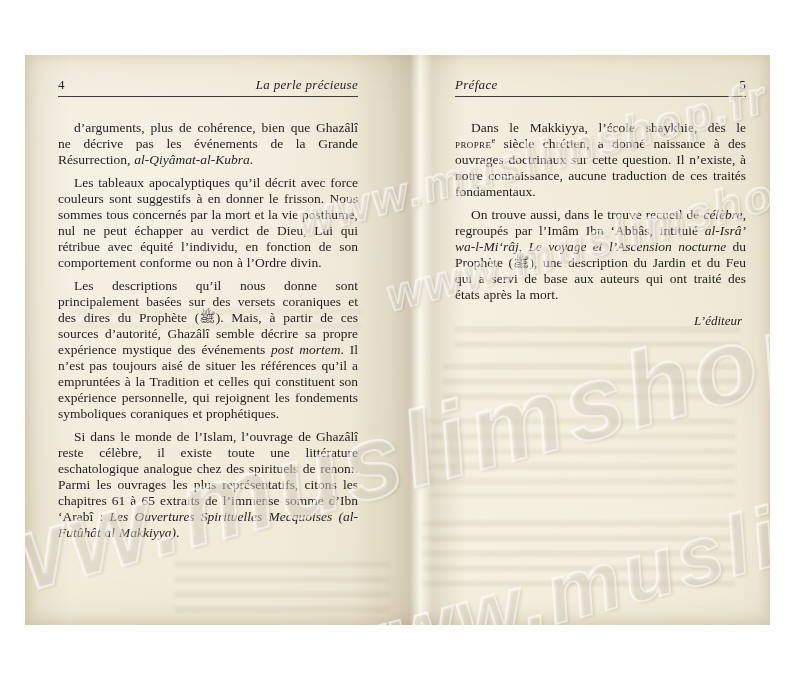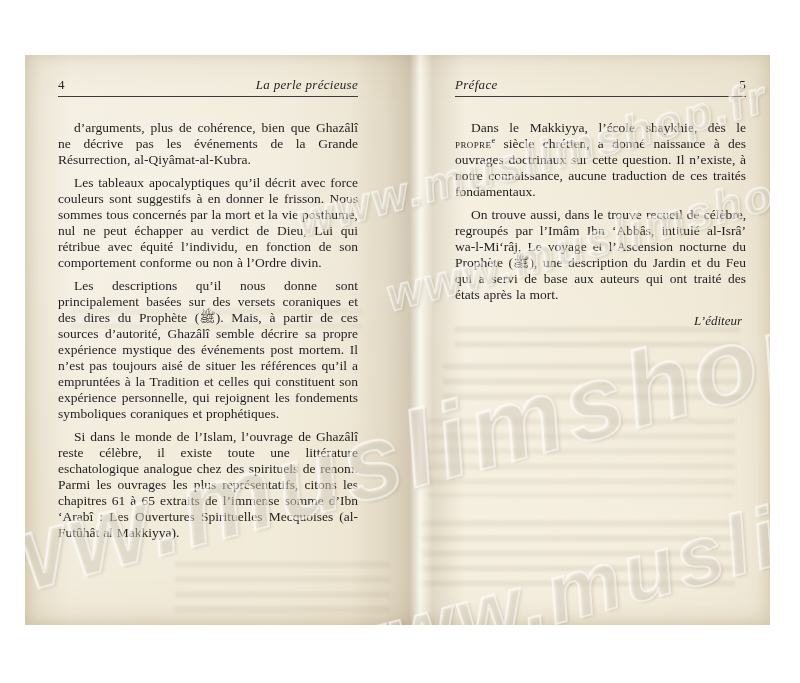--- a/index.html
+++ b/index.html
@@ -42,21 +42,21 @@
     display:flex;justify-content:space-between;align-items:baseline;
     font-size:13px;letter-spacing:0.3px;color:#242424;
     border-bottom:1px solid #3c3c3c;padding-bottom:3px;
   }
   .rh-italic{font-style:italic;}
 
   .body-text{margin-top:23px;font-size:13.5px;line-height:16px;text-align:justify;
              word-spacing:0.5px;hyphens:auto;-webkit-hyphens:auto;}
   .para{text-indent:16px;margin:0 0 7px 0;}
   .para:last-child{margin-bottom:0;}
-  .it{}
+  .it{font-style:italic;}
   .sc{font-variant:small-caps;letter-spacing:0.4px;}
   .sup{font-size:8.5px;vertical-align:top;line-height:1;}
 
   .signature{font-style:italic;font-size:13px;text-align:right;margin-top:10px;padding-right:4px;color:#1f1f1f;}
 
   
   .ghost{
     position:absolute;z-index:3;pointer-events:none;border-radius:2px;
     background:repeating-linear-gradient(180deg,
       rgba(158,145,120,0) 0 3px, rgba(158,145,120,0.34) 4px 9px, rgba(158,145,120,0) 10px 15px);

